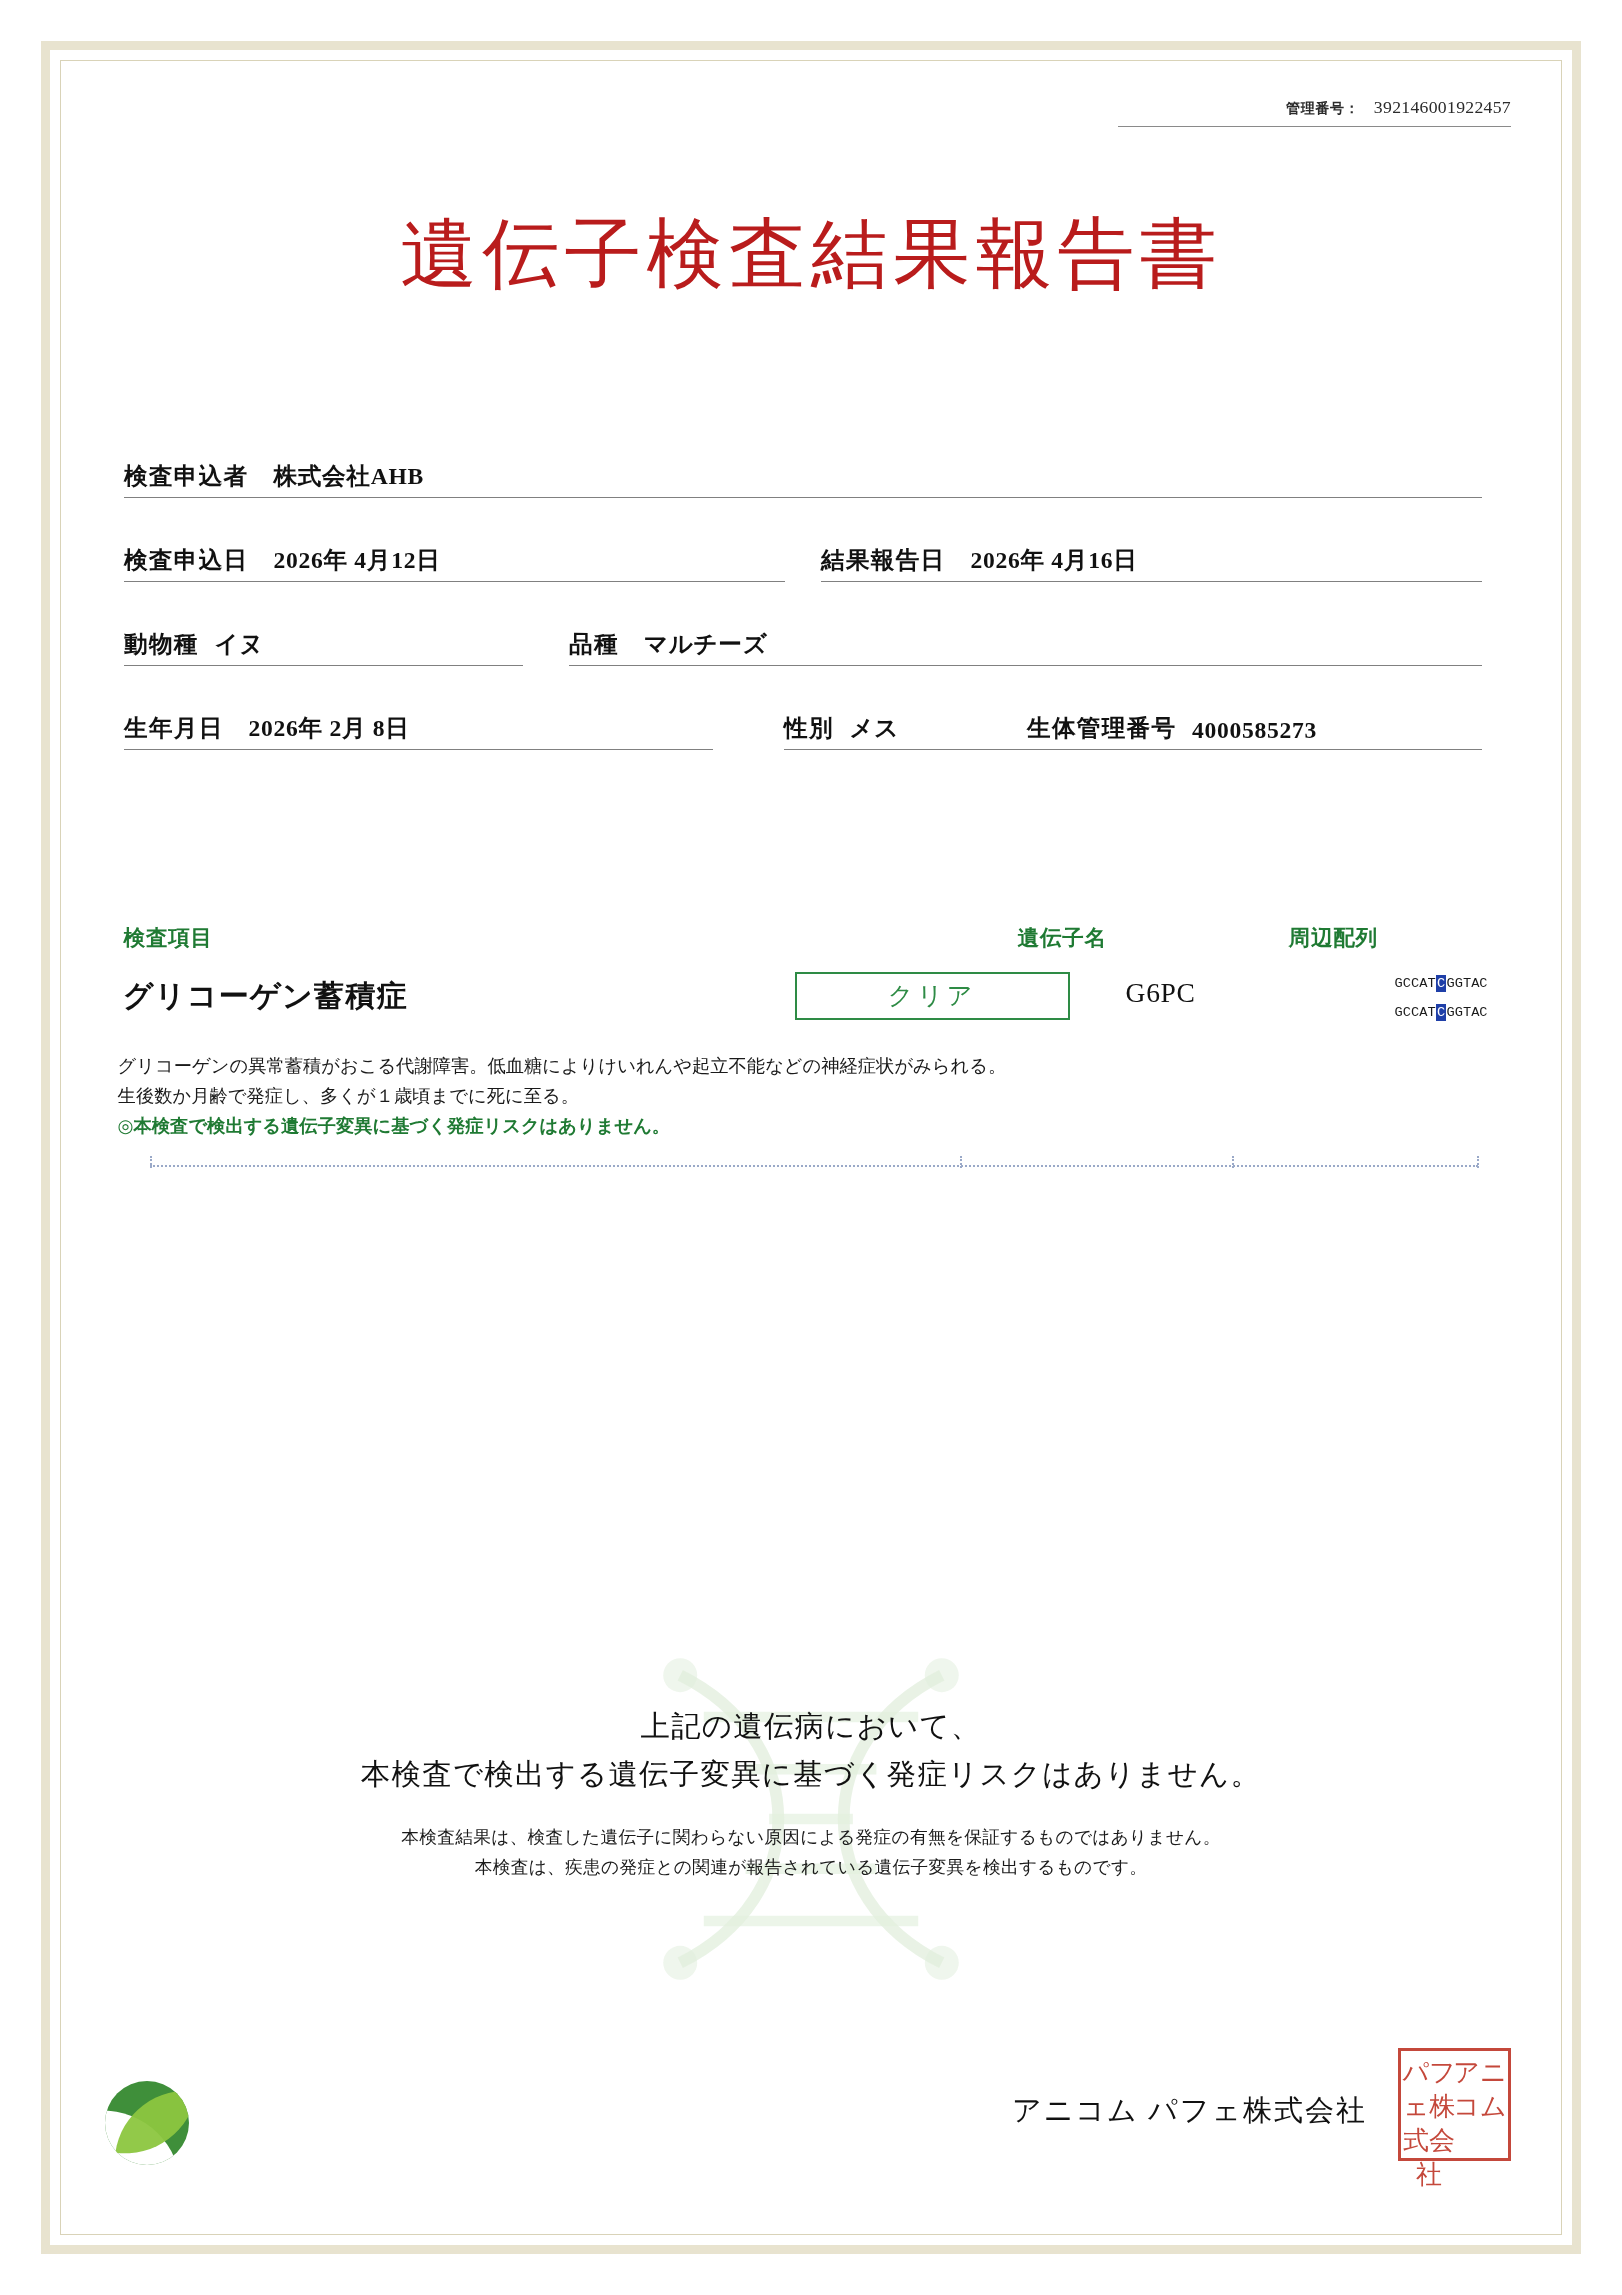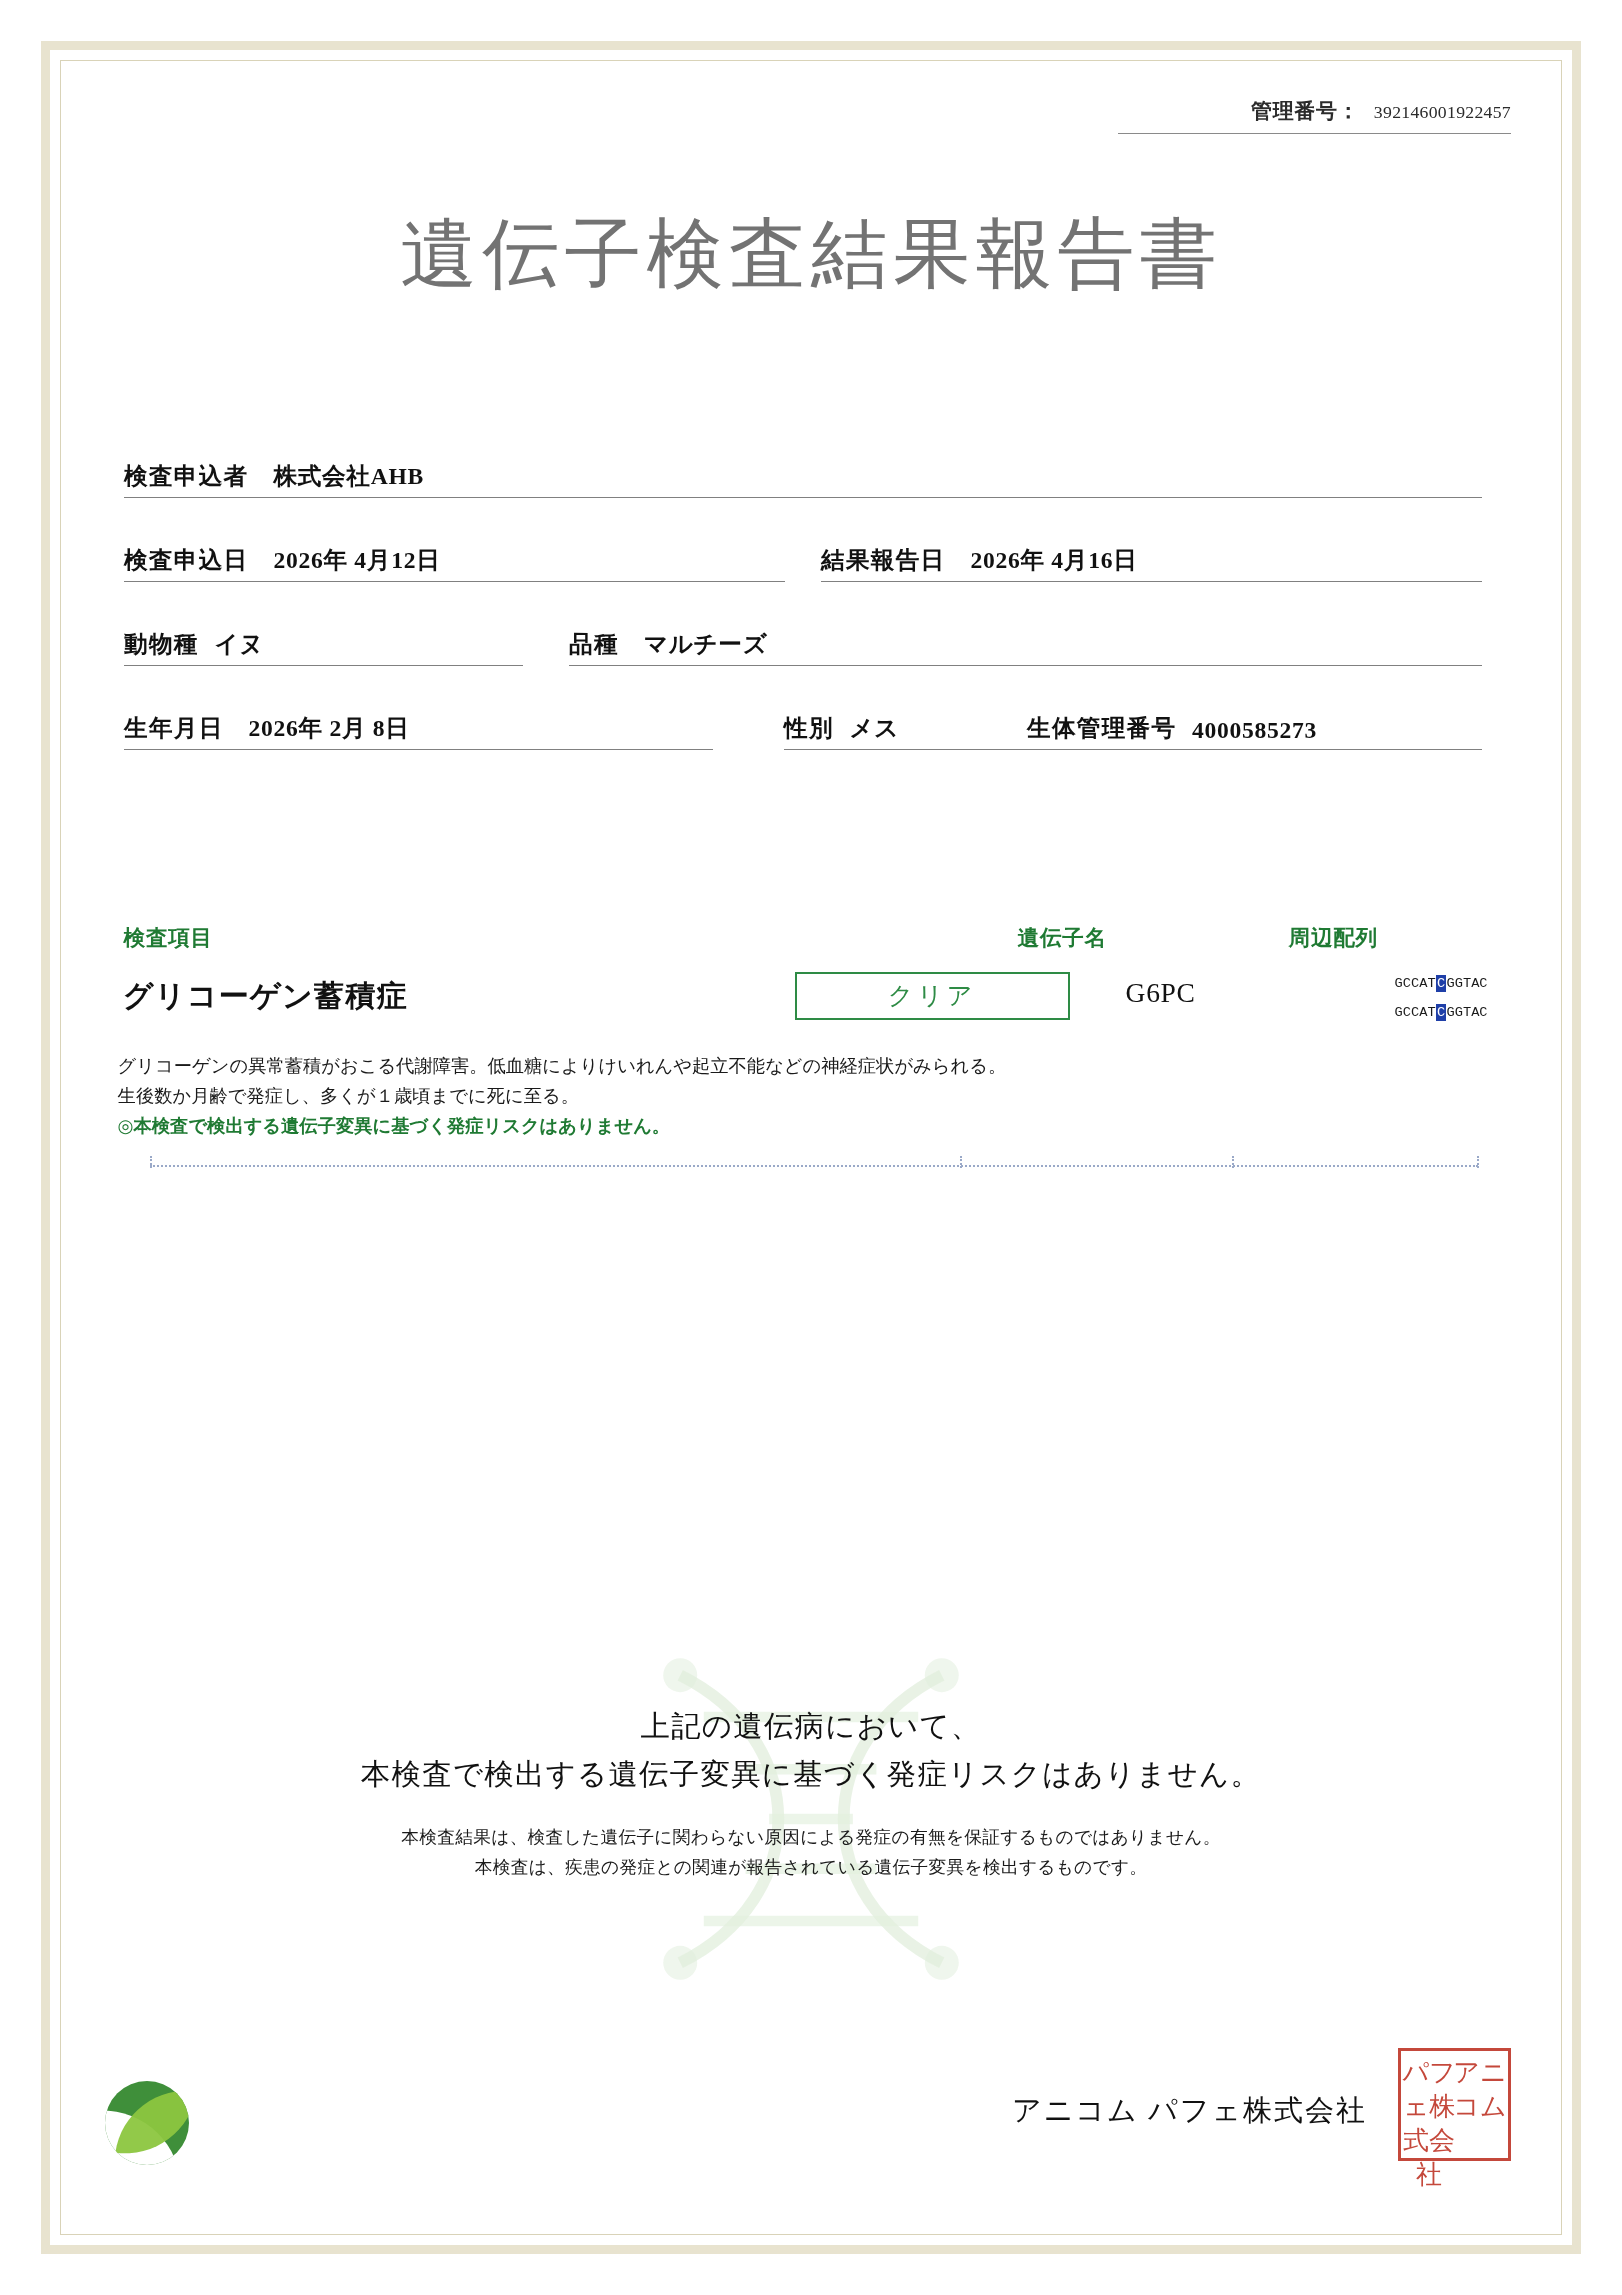--- a/index.html
+++ b/index.html
@@ -61,40 +61,40 @@
     border-bottom: 1.3px solid #8a8a8a;
     padding-bottom: 7.9px;
     font-size: 17px;
     letter-spacing: 0.7px;
     color: #2b2b2b;
     white-space: nowrap;
   }
   .ctrl-no .lbl {
     font-family: "Liberation Sans", "DejaVu Sans", sans-serif;
     font-weight: bold;
-    font-size: 21px;
+    font-size: 14px;
     margin-right: 14.4px;
   }
   .ctrl-no .val {
     font-size: 17.7px;
     letter-spacing: 0.3px;
   }
 
   
   .doc-title {
     position: absolute;
     top: 124px;
     left: 0;
     width: 1426px;
     text-align: center;
     font-size: 77px;
     letter-spacing: 5.2px;
     font-weight: normal;
     font-family: "Liberation Serif", "DejaVu Serif", serif;
-    color: #737373;
+    color: #b91c1c;
   }
 
   
   .info-block {
     position: absolute;
     top: 373px;
     left: 26px;
     width: 1381px;
   }
   .info-row {

